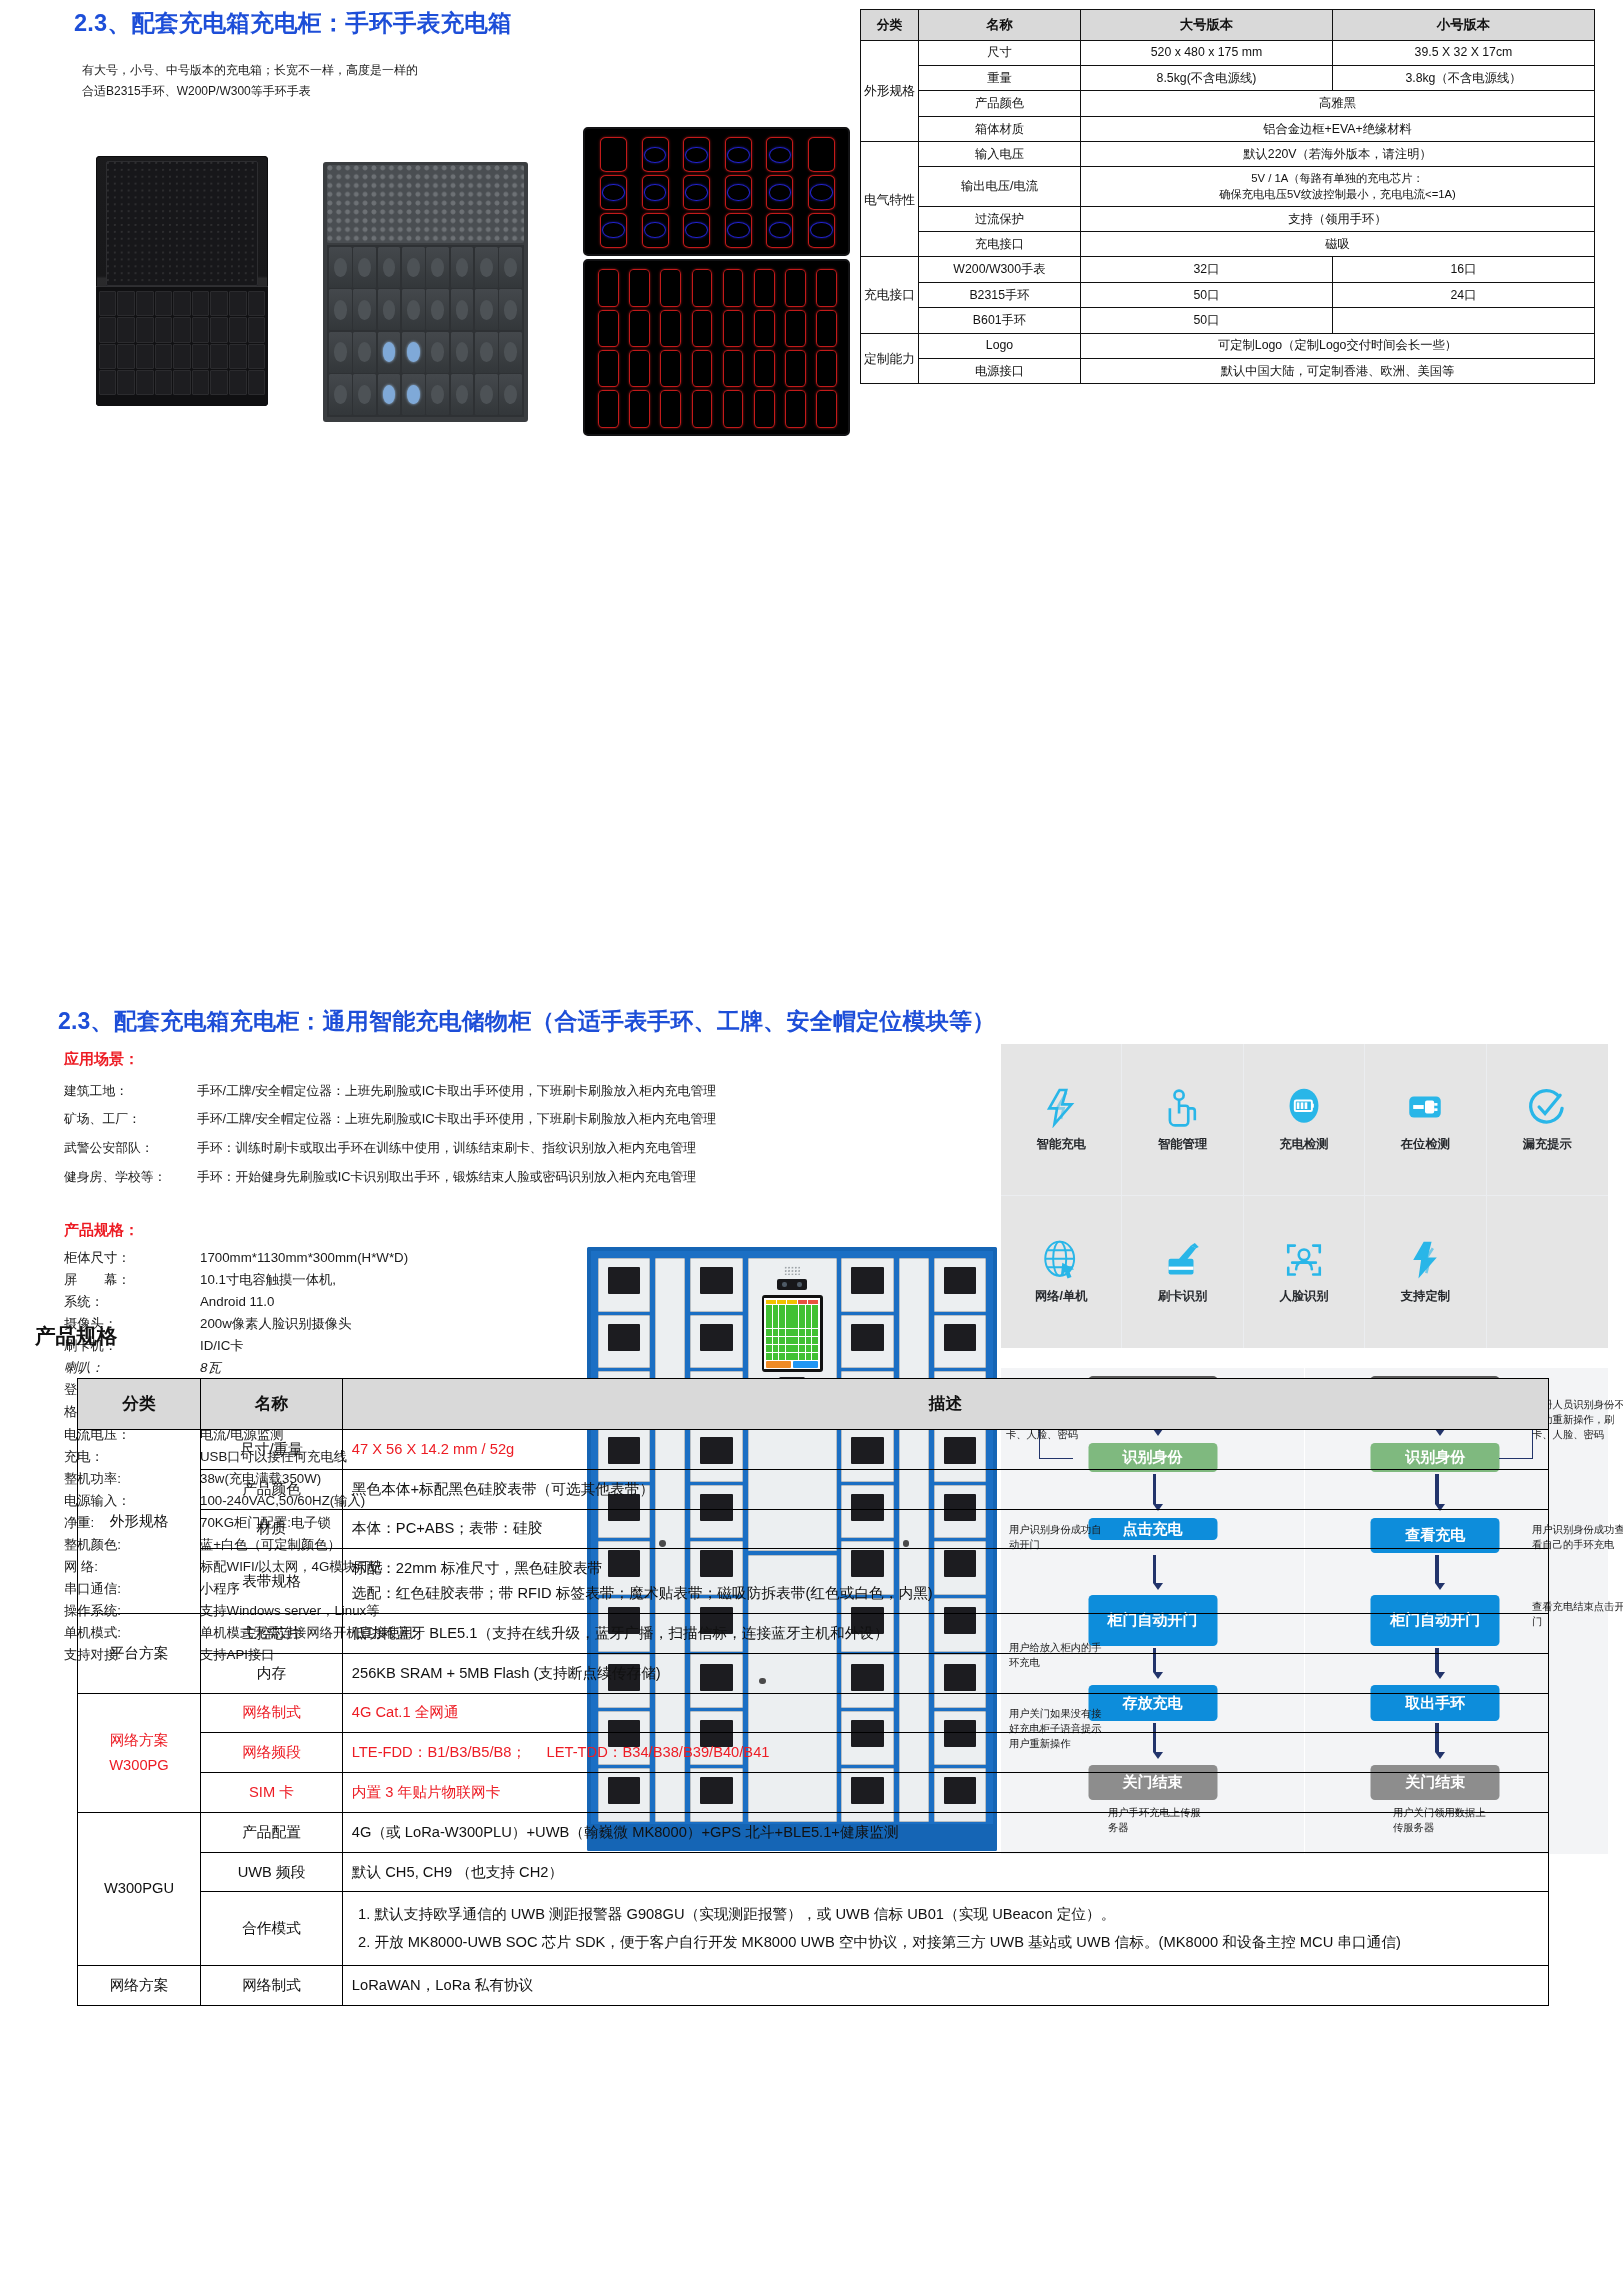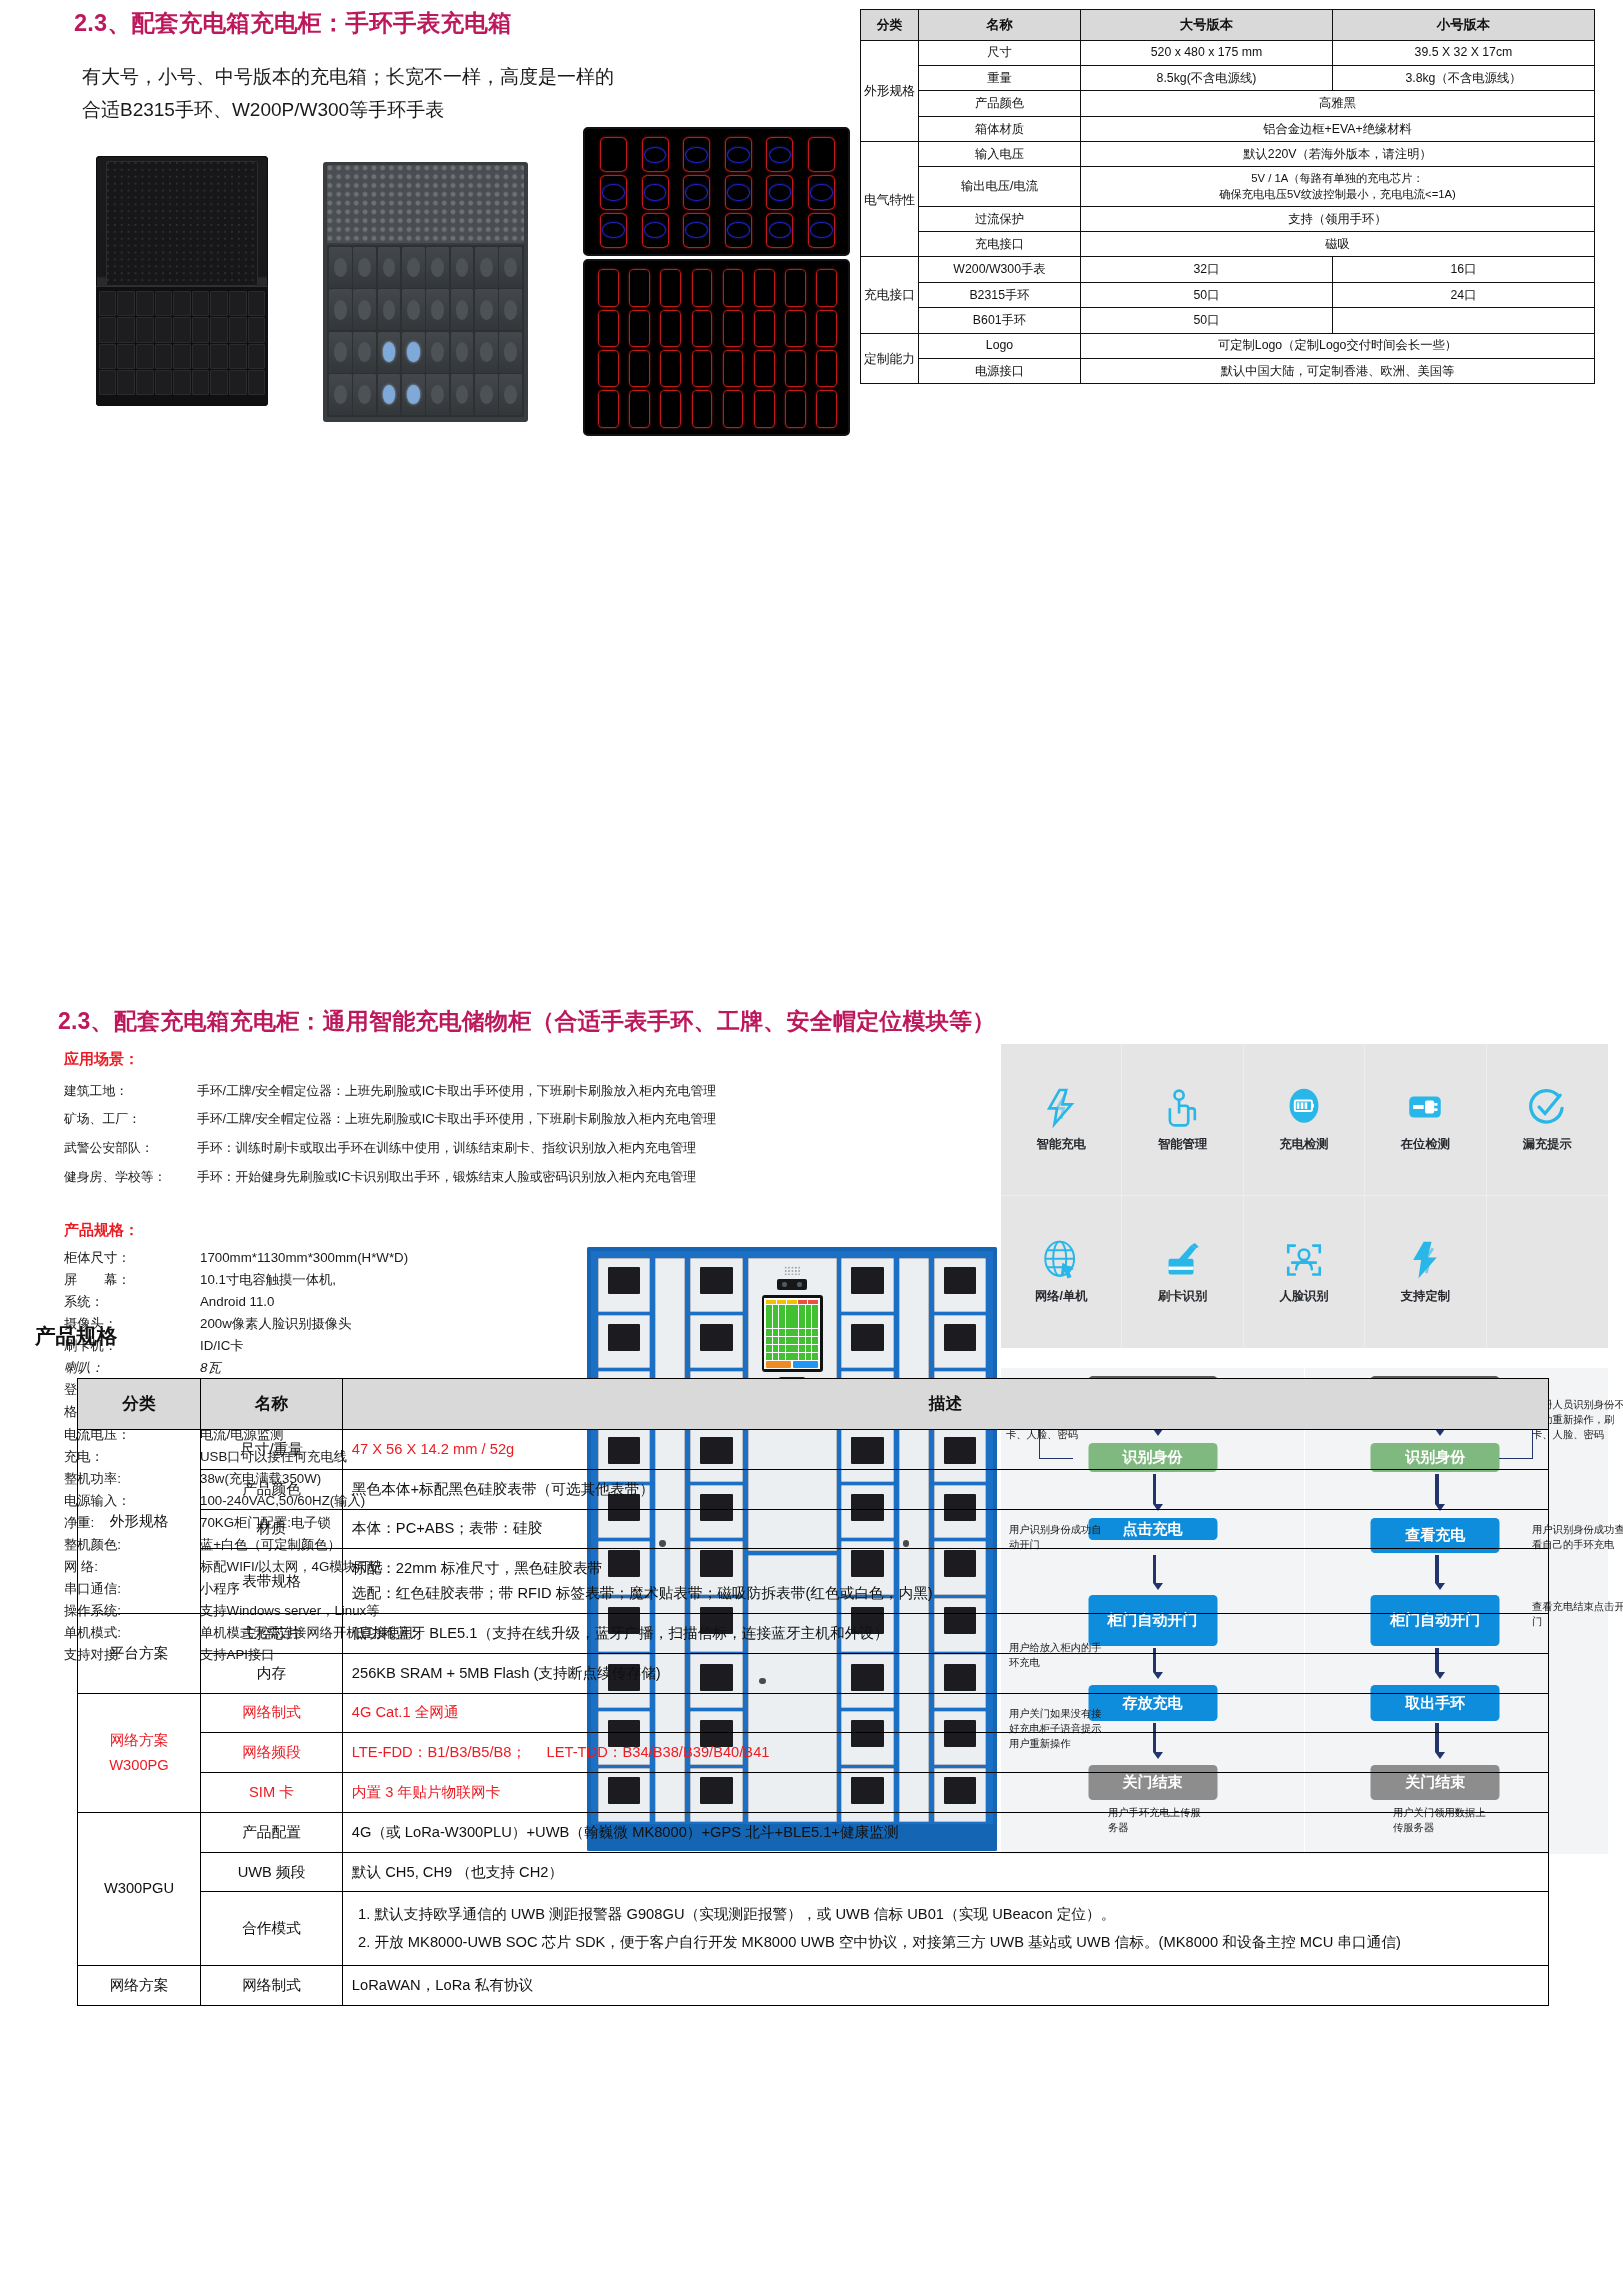--- a/index.html
+++ b/index.html
@@ -8,32 +8,32 @@
     background: #ffffff;
     font-family: "Liberation Sans", "DejaVu Sans", sans-serif;
   }
   body { padding: 0; position: relative; }
 
   
   .sec1 { position: relative; width: 1623px; height: 496px; }
 
   .heading-blue {
     position: absolute;
-    color: #be185d;
+    color: #1d4ed8;
     font-weight: bold;
     letter-spacing: 0.2px;
     white-space: nowrap;
   }
   #h1 { left: 74px; top: 6.9px; font-size: 23.6px; }
   #h2 { left: 58px; top: 510px; font-size: 23px; }
 
   .lead {
     position: absolute;
     left: 82px; top: 60px;
-    font-size: 19px; color: #1a1a1a; line-height: 1.75;
+    font-size: 12px; color: #1a1a1a; line-height: 1.75;
   }
 
   
   .photo { position: absolute; }
 
   
   #photo-case-a { left: 96px; top: 156px; width: 172px; height: 250px; }
   #photo-case-b { left: 323px; top: 162px; width: 205px; height: 260px; }
   #photo-led-top { left: 583px; top: 127px; width: 267px; height: 129px; }
   #photo-led-bot { left: 583px; top: 259px; width: 267px; height: 177px; }

